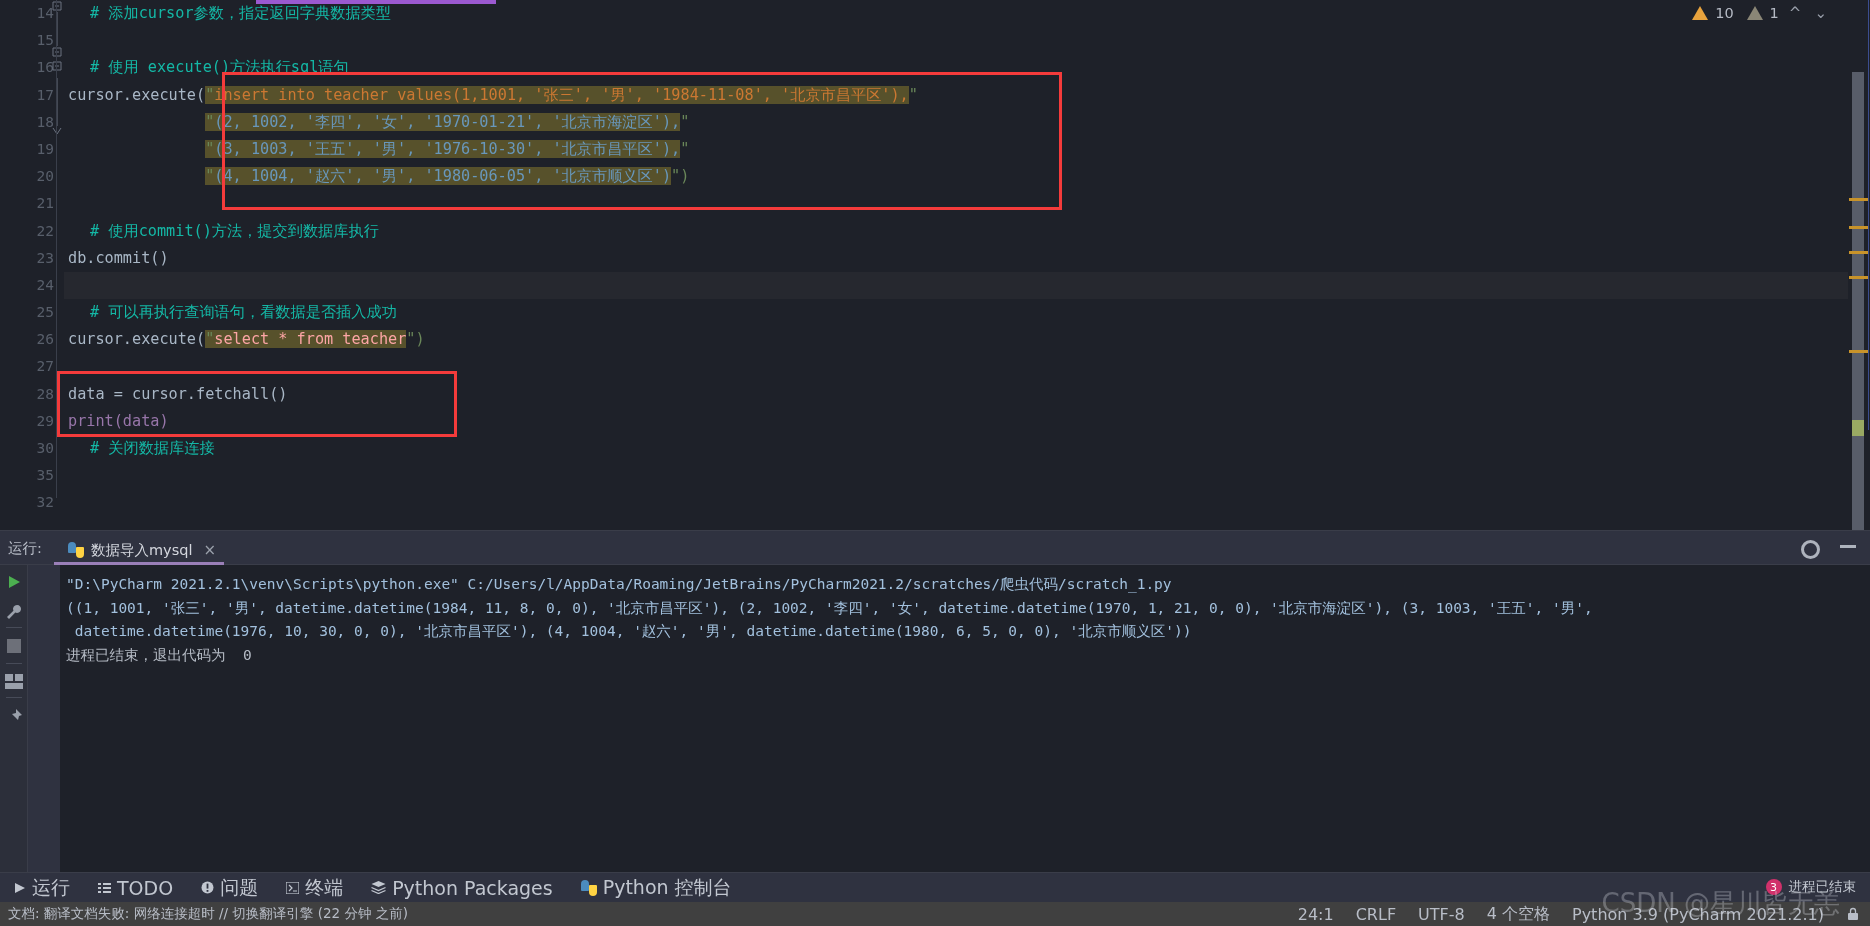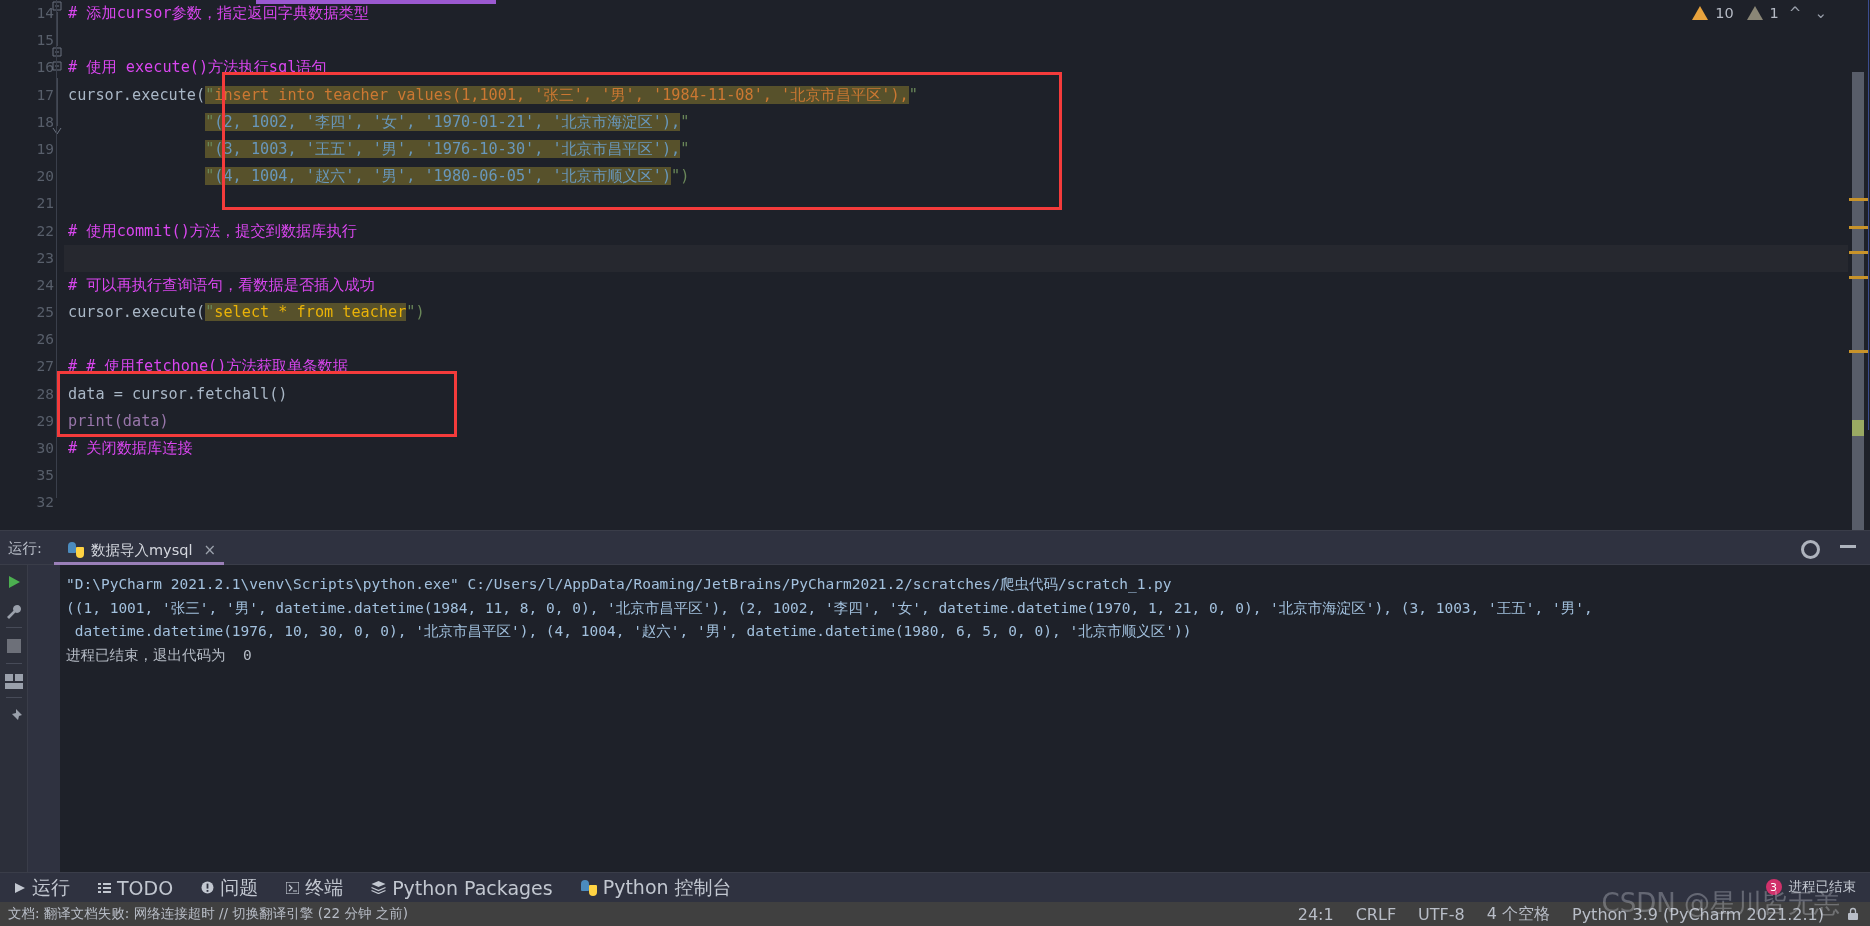--- a/index.html
+++ b/index.html
@@ -38,21 +38,21 @@
     color: #a9b7c6; padding-left: 4px; position: relative;
   }
   .code-line.current { background: #26282f; }
   .fold-col {
     position: absolute; left: 50px; top: 0; width: 14px; height: 530px;
   }
   .vline {
     position: absolute; left: 56px; top: 0; width: 1px; height: 498px;
     background: #3a3f4b;
   }
-  .cmt { color: #d946ef; }
+  .cmt { color: #14b8a6; margin-left: 22px; }
   .id  { color: #a9b7c6; }
   .str { color: #6a8759; }
   .purp{ color: #9876aa; }
   .sql-hl { background: #57512b; }
 
   
   .top-strip {
     position: absolute; left: 0; top: 0; width: 1870px; height: 6px;
   }
   .top-prog {
@@ -268,27 +268,27 @@
       <div class="code-line"><span class="id">cursor.execute(</span><span class="sql-hl"><span class="str">"</span><span style="color:#cc7832">insert into teacher values(1,1001, '张三', '男', '1984-11-08', '北京市昌平区'),</span></span><span class="str">"</span></div>
 
       <div class="code-line"><span>               </span><span class="sql-hl"><span class="str">"</span><span style="color:#6897bb">(2, 1002, '李四', '女', '1970-01-21', '北京市海淀区'),</span></span><span class="str">"</span></div>
 
       <div class="code-line"><span>               </span><span class="sql-hl"><span class="str">"</span><span style="color:#6897bb">(3, 1003, '王五', '男', '1976-10-30', '北京市昌平区'),</span></span><span class="str">"</span></div>
 
       <div class="code-line"><span>               </span><span class="sql-hl"><span class="str">"</span><span style="color:#6897bb">(4, 1004, '赵六', '男', '1980-06-05', '北京市顺义区')</span></span><span class="str">")</span></div>
 
       <div class="code-line"></div>
       <div class="code-line"><span class="cmt"># 使用commit()方法，提交到数据库执行</span></div>
+      <div class="code-line"><span class="id">db.commit()</span></div>
       <div class="code-line current"></div>
       <div class="code-line"><span class="cmt"># 可以再执行查询语句，看数据是否插入成功</span></div>
 
-      <div class="code-line"><span class="id">cursor.execute(</span><span class="sql-hl"><span class="str">"</span><span style="color:#eab308">select * from teacher</span></span><span class="str">")</span></div>
+      <div class="code-line"><span class="id">cursor.execute(</span><span class="sql-hl"><span class="str">"</span><span style="color:#fca5a5">select * from teacher</span></span><span class="str">")</span></div>
 
       <div class="code-line"></div>
-      <div class="code-line"><span class="cmt"># # 使用fetchone()方法获取单条数据</span></div>
       <div class="code-line"><span class="id">data = cursor.fetchall()</span></div>
       <div class="code-line"><span class="purp">print(data)</span></div>
       <div class="code-line"><span class="cmt"># 关闭数据库连接</span></div>
       <div class="code-line"></div>
     </div>
 
     <div class="inspect">
       <span class="tri tri-warn"></span>
       <span>10</span>
       <span class="tri tri-gray" style="margin-left:6px"></span>

